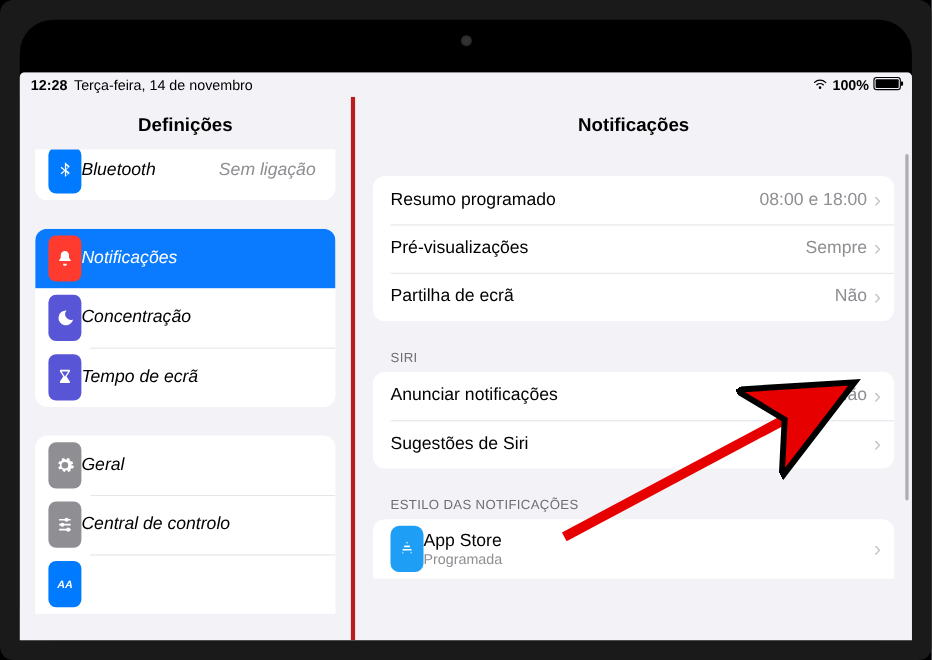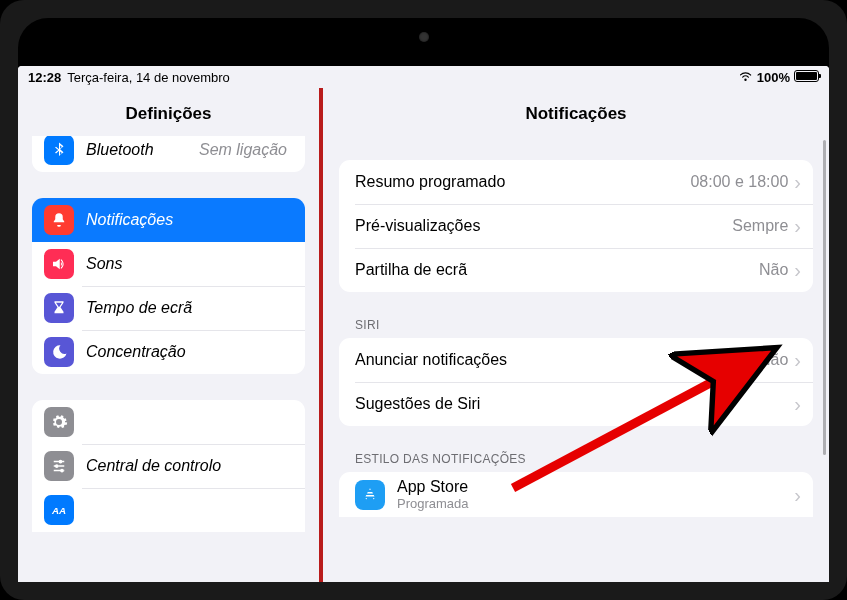--- a/index.html
+++ b/index.html
@@ -3,21 +3,21 @@
 <meta charset="utf-8">
 <style>
 * { margin: 0; padding: 0; box-sizing: border-box; font-family: -apple-system, "Helvetica Neue", Helvetica, Arial, sans-serif; }
 body { background: #000; width: 847px; height: 600px; overflow: hidden; position: relative; }
 
 .device-frame {
   position: absolute;
   width: 847px;
   height: 600px;
   background: #1a1a1a;
-  border-radius: 24px;
+  border-radius: 12px;
   padding: 18px;
 }
 .device-inner {
   width: 100%; height: 100%;
   background: #000;
   border-radius: 30px;
   padding-top: 48px;
   position: relative;
 }
 .camera {
@@ -91,23 +91,23 @@
   position: relative;
 }
 .row + .row::before {
   content:"";
   position:absolute; top:0; left:50px; right:0; height:1px; background:#e5e5ea;
 }
 .row.selected { background: #0a7aff; }
 .row.selected .row-label { color:#fff; }
 .row.selected + .row::before { display:none; }
 .icon-box {
-  width: 30px; height: 30px; border-radius: 7px;
+  width: 30px; height: 42px; border-radius: 7px;
   display:flex; align-items:center; justify-content:center;
-  margin-right: 12px; flex-shrink:0;
+  flex-shrink:0;
 }
 .icon-box svg { width: 18px; height: 18px; }
 .row-label { font-size: 16px; flex:1; color:#000; }
 .row-value { font-size: 16px; color:#8e8e93; margin-right: 6px; }
 .chevron { color:#c7c7cc; font-size: 20px; font-weight:300; line-height:1; }
 
 .detail {
   flex: 1;
   background: #f2f2f7;
   display: flex; flex-direction: column;
@@ -199,52 +199,45 @@
             <div class="group">
               <div class="row selected">
                 <div class="icon-box" style="background:#ff3b30">
                   <svg viewBox="0 0 24 24" fill="#fff">
                       <path d="M12 3a5 5 0 00-5 5v3l-2 3v1h14v-1l-2-3V8a5 5 0 00-5-5zm0 18a2.5 2.5 0 002.5-2.5h-5A2.5 2.5 0 0012 21z"></path>
                     </svg>
                 </div>
                 <span class="row-label">Notificações</span>
               </div>
               <div class="row">
-                <div class="icon-box" style="background:#ff2d55">
-                  <svg viewBox="0 0 24 24" fill="#fff">
-                      <path d="M4 9v6h4l5 4V5L8 9H4zm12 3a3 3 0 00-1.5-2.6v5.2A3 3 0 0016 12zm-1.5-6.7v2a6 6 0 010 9.4v2a8 8 0 000-13.4z"></path>
-                    </svg>
-                </div>
-                <span class="row-label">Sons</span>
-              </div>
-              <div class="row">
                 <div class="icon-box" style="background:#5856d6">
                   <svg viewBox="0 0 24 24" fill="#fff">
+                      <path d="M14 3a9 9 0 108 11 7 7 0 01-8-11z"></path>
+                    </svg>
+                </div>
+                <span class="row-label">Concentração</span>
+              </div>
+              <div class="row">
+                <div class="icon-box" style="background:#5856d6">
+                  <svg viewBox="0 0 24 24" fill="#fff">
                       <path d="M6 3h12v2l-4 6 4 6v2H6v-2l4-6-4-6V3zm2 2l4 6 4-6H8z"></path>
                     </svg>
                 </div>
                 <span class="row-label">Tempo de ecrã</span>
               </div>
-              <div class="row">
-                <div class="icon-box" style="background:#5856d6">
-                  <svg viewBox="0 0 24 24" fill="#fff">
-                      <path d="M14 3a9 9 0 108 11 7 7 0 01-8-11z"></path>
-                    </svg>
-                </div>
-                <span class="row-label">Concentração</span>
-              </div>
             </div>
 
             <div class="group partial-bottom">
               <div class="row">
                 <div class="icon-box" style="background:#8e8e93">
                   <svg viewBox="0 0 24 24" fill="#fff">
                       <path d="M12 8a4 4 0 100 8 4 4 0 000-8zm9 4l2 1-1 3-2-.5a8 8 0 01-1.5 1.5l.5 2-3 1-1-2h-2l-1 2-3-1 .5-2A8 8 0 017 16.5L5 17l-1-3 2-1v-2l-2-1 1-3 2 .5A8 8 0 018.5 6L8 4l3-1 1 2h2l1-2 3 1-.5 2A8 8 0 0119 7.5l2-.5 1 3-2 1v2z"></path>
                     </svg>
                 </div>
+                <span class="row-label">Geral</span>
               </div>
               <div class="row">
                 <div class="icon-box" style="background:#8e8e93">
                   <svg viewBox="0 0 24 24" fill="none" stroke="#fff" stroke-width="2">
                       <path d="M5 6h8m3 0h3M5 12h3m3 0h8M5 18h10m3 0h1"></path>
                       <circle cx="14" cy="6" r="1.5" fill="#fff"></circle>
                       <circle cx="9" cy="12" r="1.5" fill="#fff"></circle>
                       <circle cx="16" cy="18" r="1.5" fill="#fff"></circle>
                     </svg>
                 </div>

